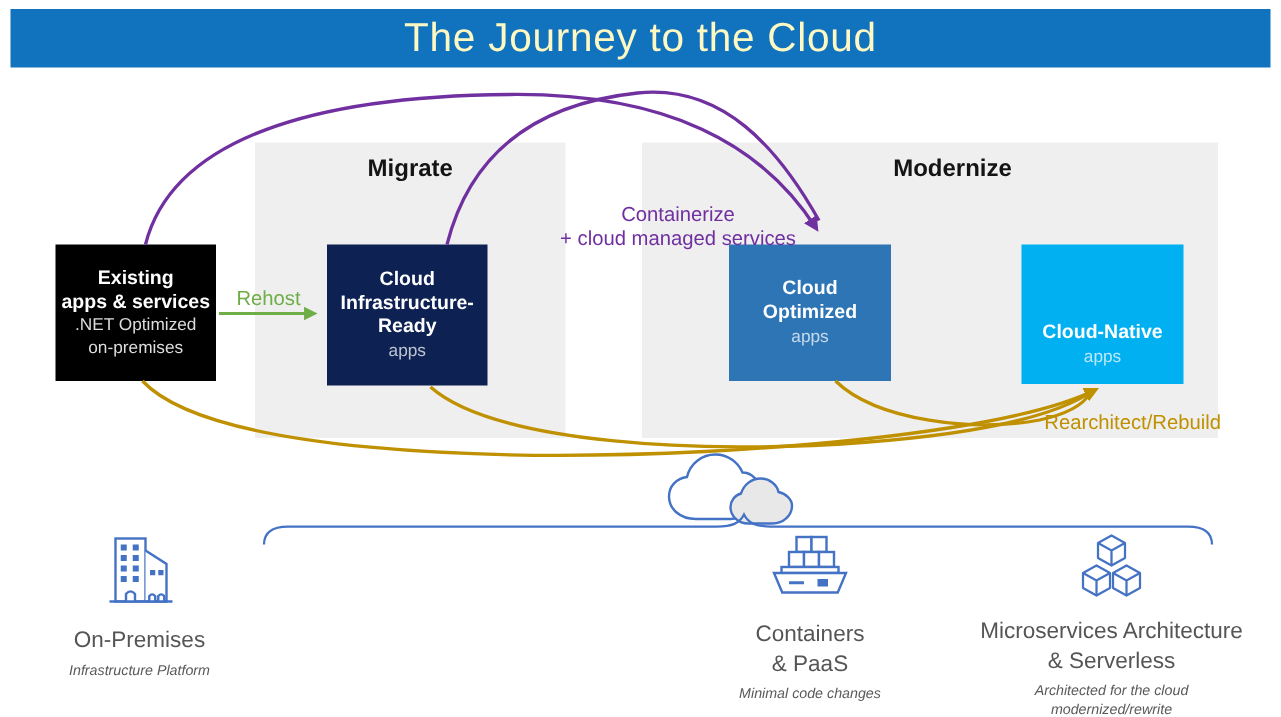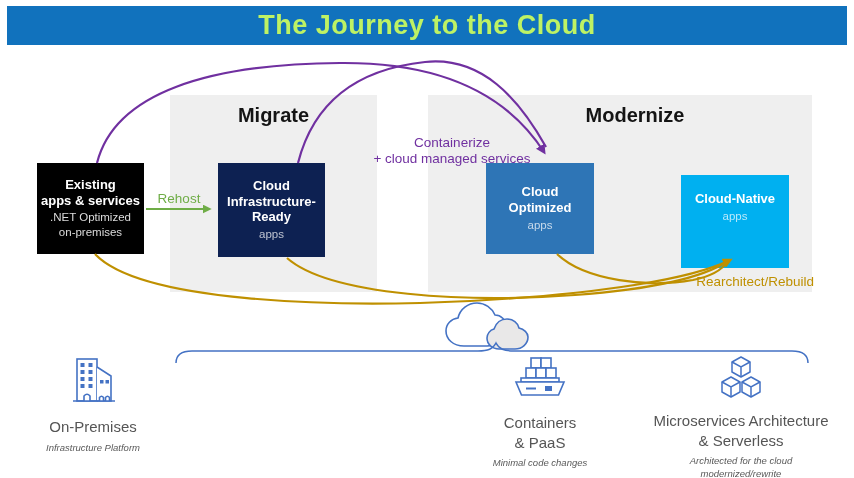--- a/index.html
+++ b/index.html
@@ -3,39 +3,39 @@
 <meta charset="utf-8">
 <style>
   * { margin:0; padding:0; box-sizing:border-box; }
   html,body { background:#fff; }
   body { font-family:"Liberation Sans", sans-serif; }
   .canvas { position:relative; width:854px; height:478px; background:#fff; overflow:hidden; }
 
   
   .titlebar { position:absolute; left:7px; top:6px; width:840px; height:39px; background:#1172bd;
               display:flex; align-items:center; justify-content:center; }
-  .titlebar span { color:#bef264; font-size:27px; font-weight:700; letter-spacing:.5px; }
+  .titlebar span { color:#fef9c3; font-size:27px; font-weight:400; letter-spacing:.5px; }
 
   
   .panel { position:absolute; top:95px; height:197px; background:#efefef; }
   .panel.migrate { left:170px; width:207px; }
   .panel.modernize { left:428px; width:384px;padding-left:30px; }
-  .panel-title { text-align:center; padding-top:9px; font-size:20px; font-weight:bold; color:#141414; }
+  .panel-title { text-align:center; padding-top:9px; font-size:16px; font-weight:bold; color:#141414; }
 
   
   .appbox { position:absolute; color:#fff; display:flex; flex-direction:column; align-items:center;
             justify-content:center; text-align:center; z-index:4; }
   .appbox-title { font-weight:bold; font-size:13px; line-height:1.2; white-space:pre-line; }
   .appbox-sub { font-size:11.5px; line-height:1.3; white-space:pre-line; color:rgba(255,255,255,.72); margin-top:2px; }
   .appbox.existing { left:37px;  top:163px; width:107px; height:91px; background:#000000; }
   .appbox.existing .appbox-sub { color:#dcdcdc; }
   .appbox.infra    { left:218px; top:163px; width:107px; height:94px; background:#0d2152; }
   .appbox.optimized{ left:486px; top:163px; width:108px; height:91px; background:#2e75b6; }
   .appbox.native   { left:681px; top:163px; width:108px; height:93px; background:#00b0f0;
-                     justify-content:flex-start; padding-top:16px;margin-top:12px; }
+                     justify-content:center; padding-top:40px; }
 
   
   svg.arrows { position:absolute; left:0; top:0; width:854px; height:478px; z-index:5; pointer-events:none; }
 
   
   .alabel { position:absolute; z-index:6; white-space:pre-line; }
   .alabel.rehost { left:140px; top:191px; width:78px; text-align:center; color:#6fad47; font-size:13.5px; }
   .alabel.containerize { left:352px; top:123px; width:200px; text-align:center; color:#7030a0;
                          font-size:13.5px; line-height:1.15;margin-top:12px; }
   .alabel.rearchitect { left:648px; top:274px; width:166px; text-align:right; color:#bf9000; font-size:13.5px; }

